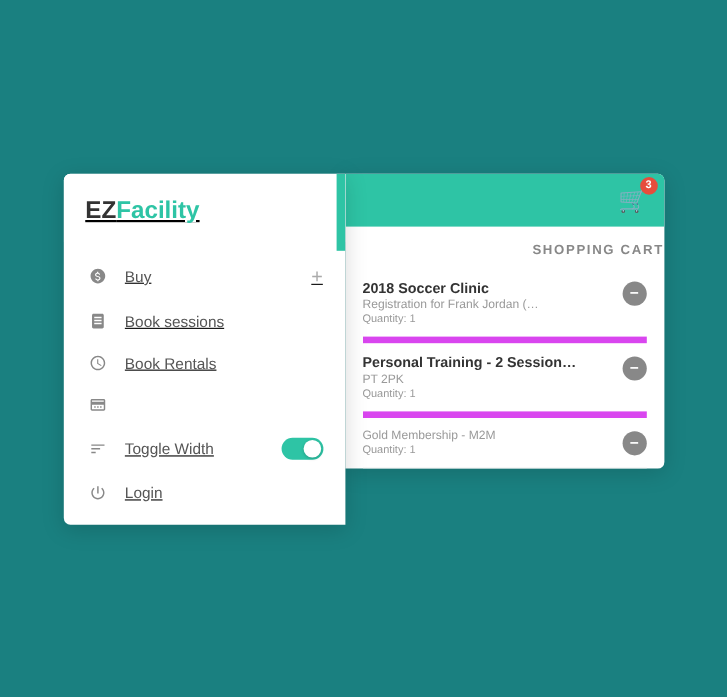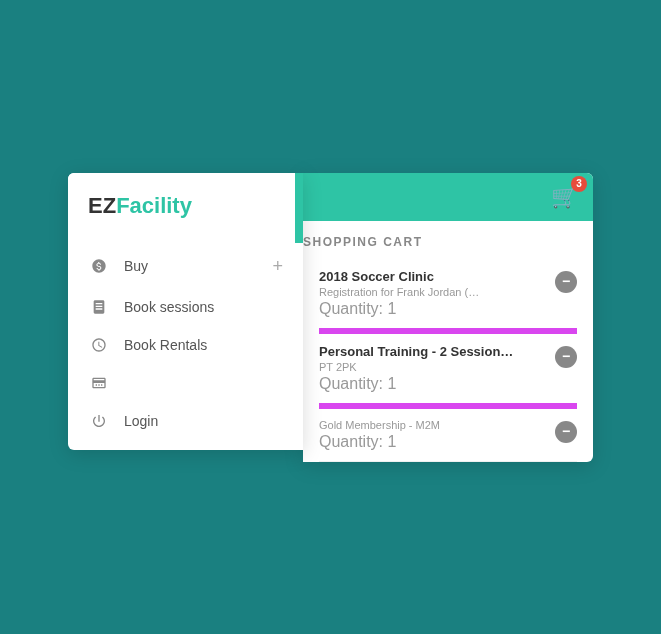--- a/index.html
+++ b/index.html
@@ -27,27 +27,28 @@
 
     .panels-container {
       display: flex;
       align-items: flex-start;
       gap: 0;
       position: relative;
     }
 
     
     .sidebar {
-      width: 235px;
+      width: 256px;
       background: #ffffff;
       border-radius: 6px 0 0 6px;
       box-shadow: 0 4px 20px rgba(0,0,0,0.15);
       overflow: hidden;
       position: relative;
       z-index: 2;
+      text-decoration: underline;
     }
 
     .sidebar-header {
       background: #ffffff;
       padding: 20px 20px 16px 20px;
       border-bottom: none;
       display: flex;
       align-items: center;
       justify-content: space-between;
     }
@@ -177,21 +178,21 @@
       font-weight: 700;
       width: 16px;
       height: 16px;
       border-radius: 50%;
       display: flex;
       align-items: center;
       justify-content: center;
     }
 
     .cart-title {
-      text-align: left;
+      text-align: right;
       font-size: 12px;
       font-weight: 600;
       color: #888;
       letter-spacing: 1.5px;
       padding: 14px 0 10px 0;
       text-transform: uppercase;
     }
 
     .cart-items {
       padding: 0 16px;
@@ -220,21 +221,21 @@
       margin-bottom: 2px;
     }
 
     .cart-item-sub {
       font-size: 11px;
       color: #999;
       margin-bottom: 2px;
     }
 
     .cart-item-qty {
-      font-size: 16px;
+      font-size: 10px;
       color: #999;
     }
 
     .cart-item-remove {
       width: 22px;
       height: 22px;
       background: #888;
       border-radius: 50%;
       display: flex;
       align-items: center;
@@ -339,20 +340,31 @@
         </div>
 
         <div class="nav-item">
           <span class="nav-icon">
             <svg class="icon-svg" viewBox="0 0 24 24">
               <path d="M20 4H4c-1.11 0-2 .89-2 2v12c0 1.11.89 2 2 2h16c1.11 0 2-.89 2-2V6c0-1.11-.89-2-2-2zm0 14H4v-6h16v6zm0-10H4V6h16v2zM9 16H7v-2h2v2zm4 0h-2v-2h2v2zm4 0h-2v-2h2v2z"></path>
             </svg>
           </span>
         </div>
 
+        <div class="nav-item">
+          <span class="nav-icon">
+            <svg class="icon-svg" viewBox="0 0 24 24">
+              <path d="M3 18h6v-2H3v2zM3 6v2h18V6H3zm0 7h12v-2H3v2z"></path>
+            </svg>
+          </span>
+          <span class="nav-label">Toggle Width</span>
+          <div class="toggle-switch">
+            <div class="toggle-knob"></div>
+          </div>
+        </div>
 
         <div class="nav-item">
           <span class="nav-icon">
             <svg class="icon-svg" viewBox="0 0 24 24">
               <path d="M13 3h-2v10h2V3zm4.83 2.17l-1.42 1.42C17.99 7.86 19 9.81 19 12c0 3.87-3.13 7-7 7s-7-3.13-7-7c0-2.19 1.01-4.14 2.58-5.42L6.17 5.17C4.23 6.82 3 9.26 3 12c0 4.97 4.03 9 9 9s9-4.03 9-9c0-2.74-1.23-5.18-3.17-6.83z"></path>
             </svg>
           </span>
           <span class="nav-label">Login</span>
         </div>
 

